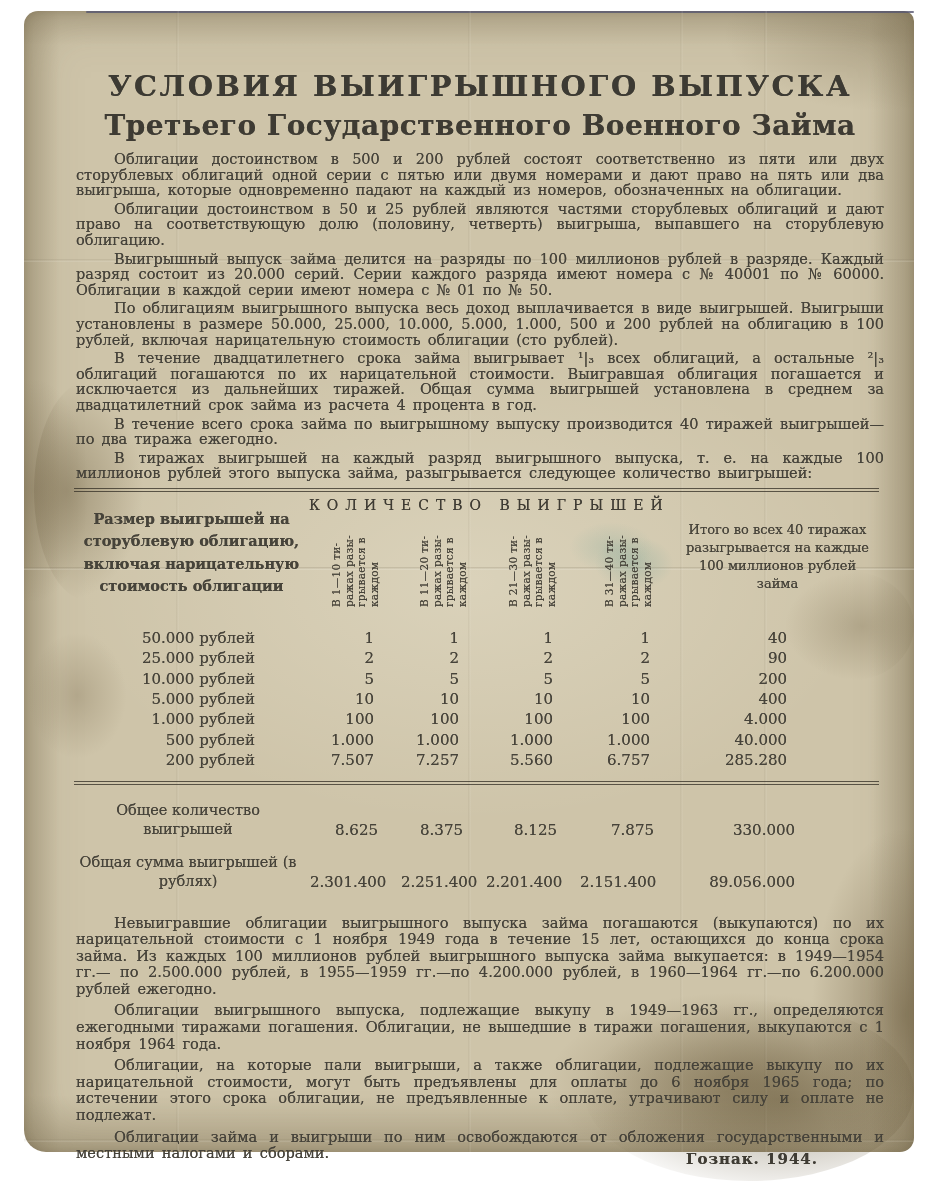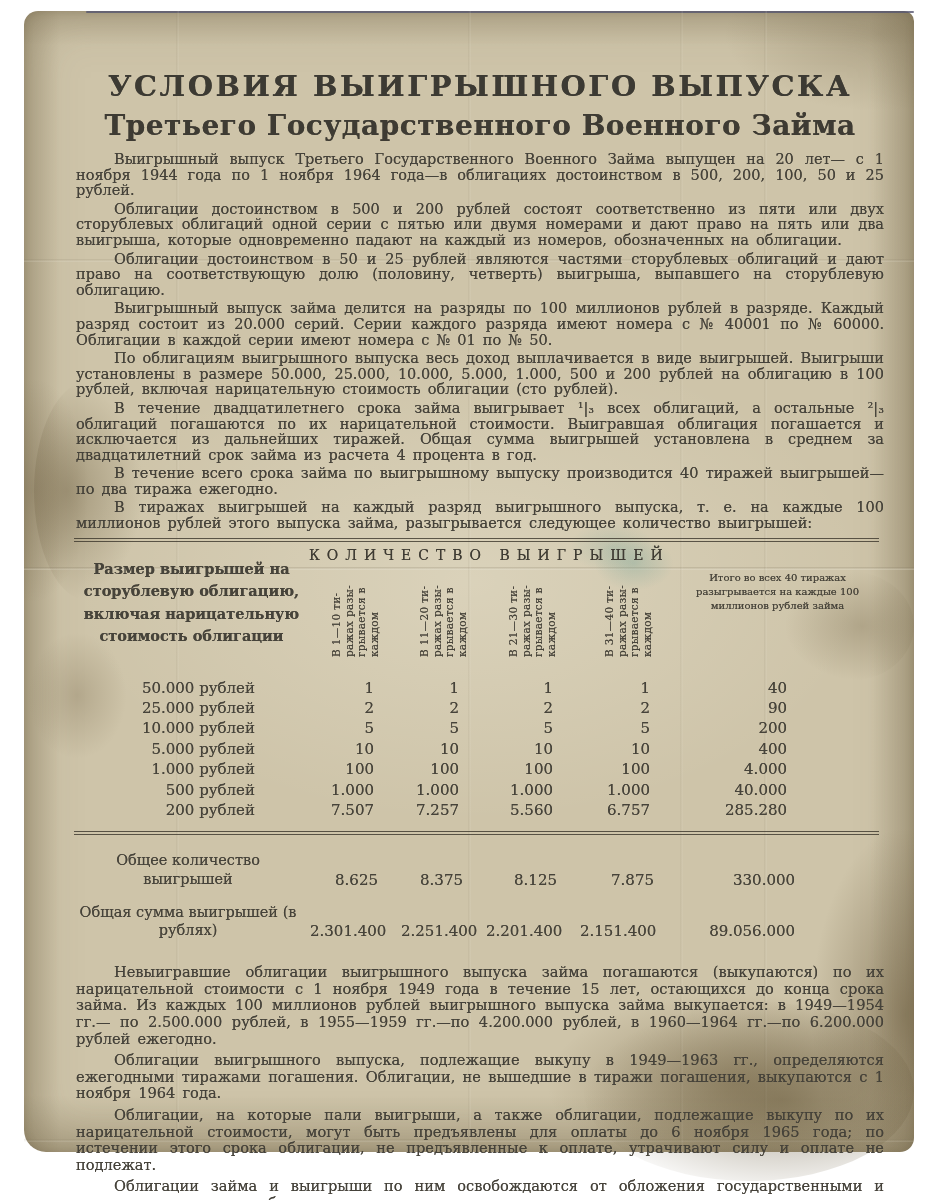--- a/index.html
+++ b/index.html
@@ -68,21 +68,21 @@
     border-left:1.5px solid rgba(55,50,40,.72);
     font-weight:normal;vertical-align:bottom;height:88px;padding:4px 2px 6px 2px;
   }
   .rot{
     display:inline-block;writing-mode:vertical-rl;transform:rotate(180deg);
     font-size:10.5px;line-height:12.5px;max-height:86px;text-align:left;
     letter-spacing:.3px;
   }
   th.totalhead{
     border-left:1.5px solid rgba(55,50,40,.72);
-    font-weight:normal;font-size:10px;line-height:1.4;text-align:center;
+    font-weight:normal;font-size:13px;line-height:1.4;text-align:center;
     vertical-align:top;padding-top:4px;
   }
   .heavyrule td, .heavyrule th{border-bottom:4px double rgba(55,50,40,.78);}
   tbody td{
     font-size:15px;padding:1.2px 0;text-align:right;
     border-left:1.5px solid rgba(55,50,40,.72);
   }
   tbody td.lbl{border-left:0;padding-right:54px;}
   tbody td.num{padding-right:26px;}
   tbody td.tot{padding-right:92px;}
@@ -118,21 +118,20 @@
 
   <div class="stain" style="left:10px;top:370px;width:110px;height:220px;background:radial-gradient(ellipse at 30% 50%, rgba(112,98,68,.45), transparent 70%);"></div>
   <div class="stain" style="left:560px;top:990px;width:330px;height:180px;background:radial-gradient(ellipse at 60% 55%, rgba(104,90,60,.55), transparent 72%);"></div>
   <div class="stain" style="left:760px;top:560px;width:130px;height:110px;background:radial-gradient(ellipse at 60% 50%, rgba(110,96,66,.30), transparent 70%);"></div>
   <div class="stain" style="left:570px;top:525px;width:80px;height:55px;background:radial-gradient(ellipse at 50% 50%, rgba(62,140,135,.22), transparent 70%);"></div>
 
   <div class="content">
     <h1 class="title">УСЛОВИЯ ВЫИГРЫШНОГО ВЫПУСКА</h1>
     <h2 class="subtitle">Третьего Государственного Военного Займа</h2>
 
-    <p class="para">Выигрышный выпуск Третьего Государственного Военного Займа выпущен на 20 лет— с 1 ноября 1944 года по 1 ноября 1964 года—в облигациях достоинством в 500, 200, 100, 50 и 25 рублей.</p>
     <p class="para">Облигации достоинством в 500 и 200 рублей состоят соответственно из пяти или двух сторублевых облигаций одной серии с пятью или двумя номерами и дают право на пять или два выигрыша, которые одновременно падают на каждый из номеров, обозначенных на облигации.</p>
     <p class="para">Облигации достоинством в 50 и 25 рублей являются частями сторублевых облигаций и дают право на соответствующую долю (половину, четверть) выигрыша, выпавшего на сторублевую облигацию.</p>
     <p class="para">Выигрышный выпуск займа делится на разряды по 100 миллионов рублей в разряде. Каждый разряд состоит из 20.000 серий. Серии каждого разряда имеют номера с № 40001 по № 60000. Облигации в каждой серии имеют номера с № 01 по № 50.</p>
     <p class="para">По облигациям выигрышного выпуска весь доход выплачивается в виде выигрышей. Выигрыши установлены в размере 50.000, 25.000, 10.000, 5.000, 1.000, 500 и 200 рублей на облигацию в 100 рублей, включая нарицательную стоимость облигации (сто рублей).</p>
     <p class="para">В течение двадцатилетнего срока займа выигрывает ¹|₃ всех облигаций, а остальные ²|₃ облигаций погашаются по их нарицательной стоимости. Выигравшая облигация погашается и исключается из дальнейших тиражей. Общая сумма выигрышей установлена в среднем за двадцатилетний срок займа из расчета 4 процента в год.</p>
     <p class="para">В течение всего срока займа по выигрышному выпуску производится 40 тиражей выигрышей— по два тиража ежегодно.</p>
     <p class="para">В тиражах выигрышей на каждый разряд выигрышного выпуска, т. е. на каждые 100 миллионов рублей этого выпуска займа, разыгрывается следующее количество выигрышей:</p>
 
     <table class="loan">
       <colgroup>

